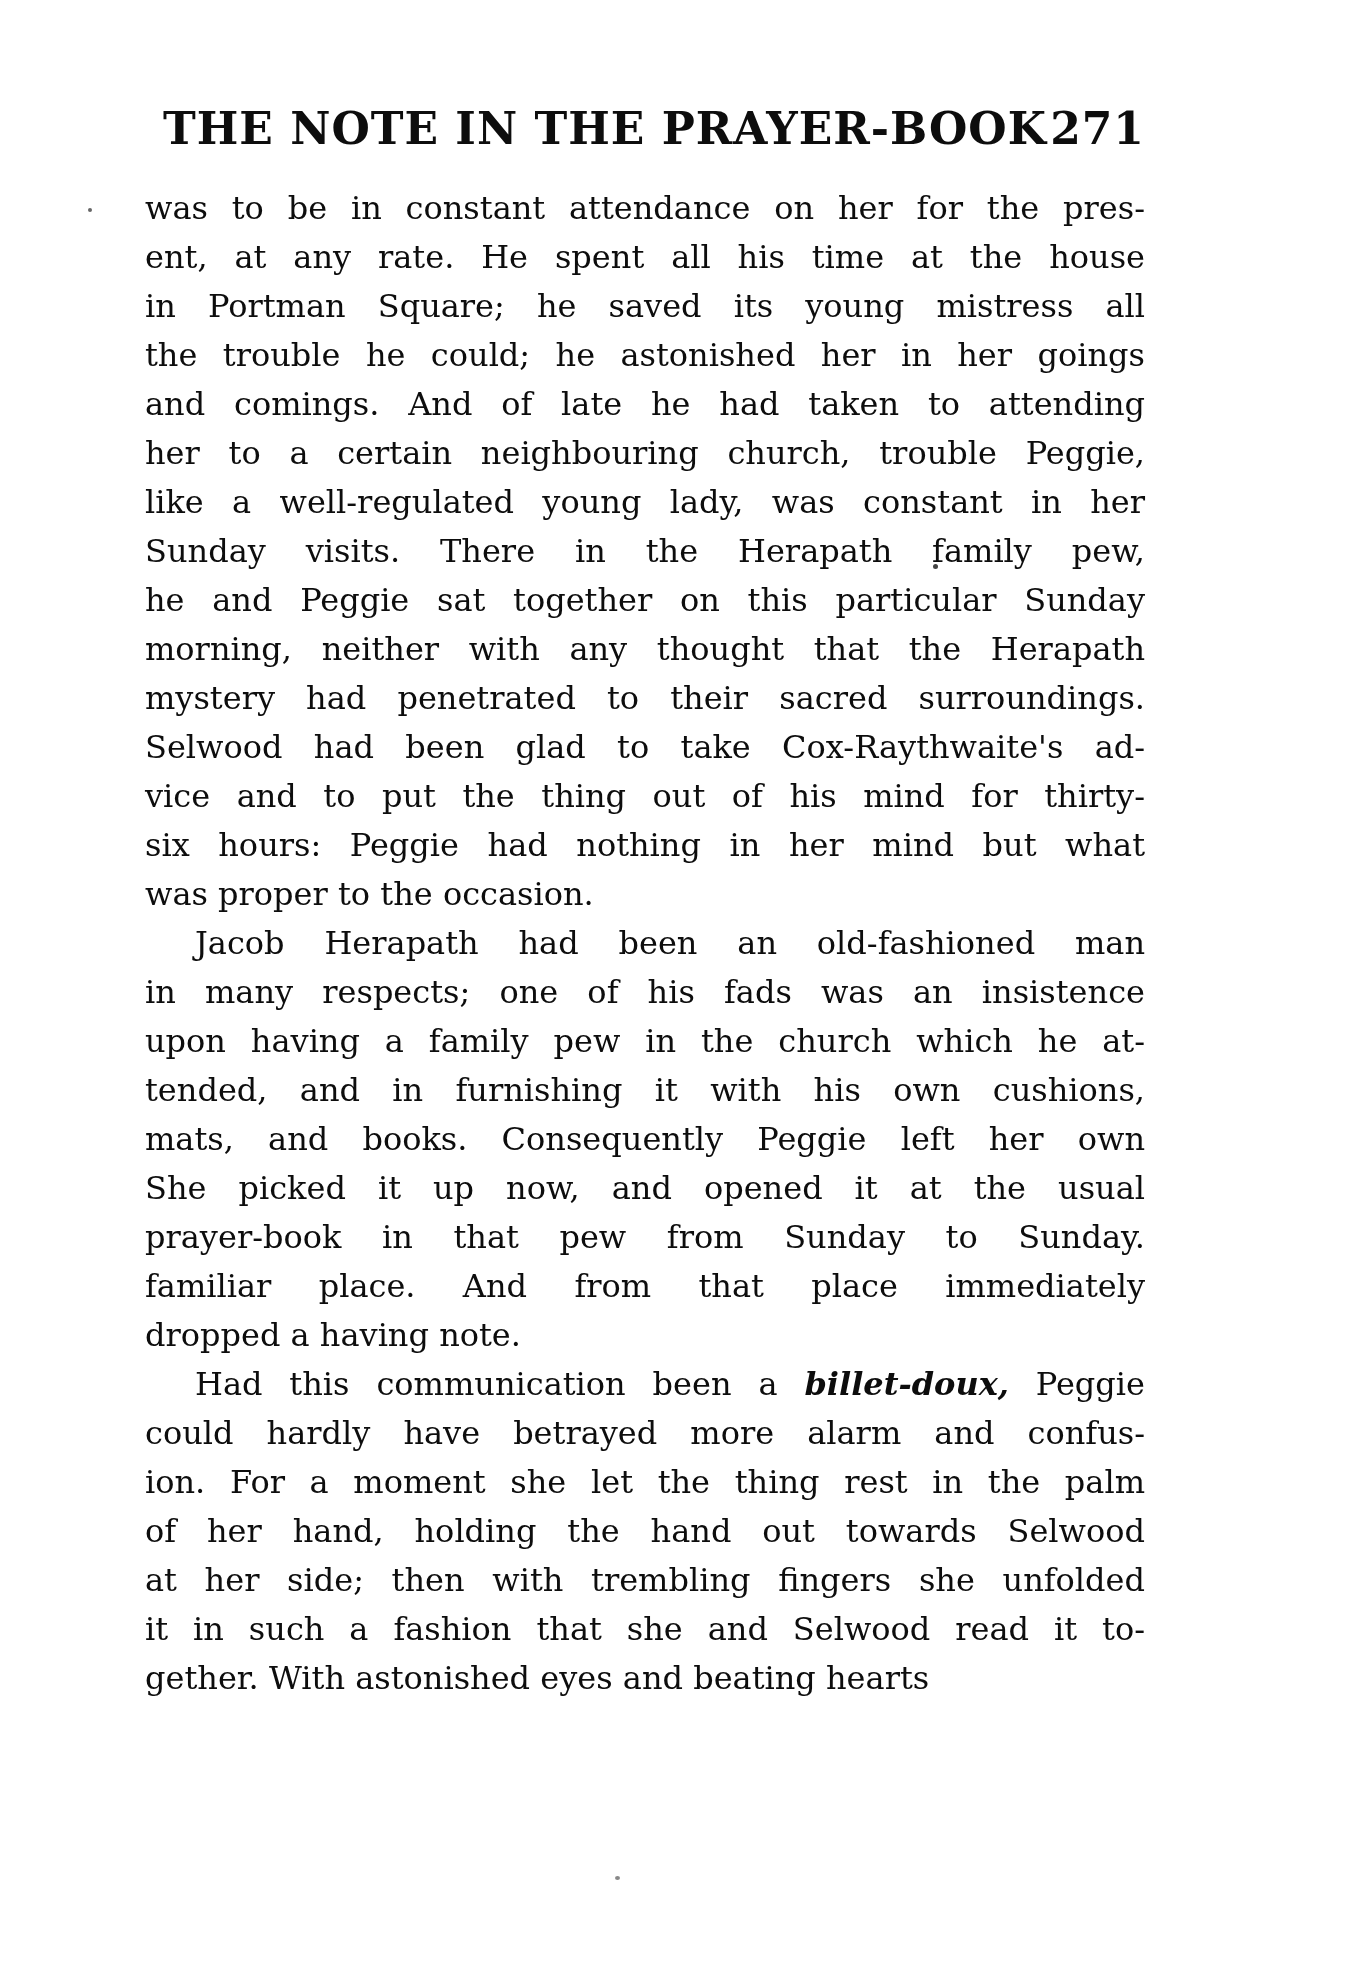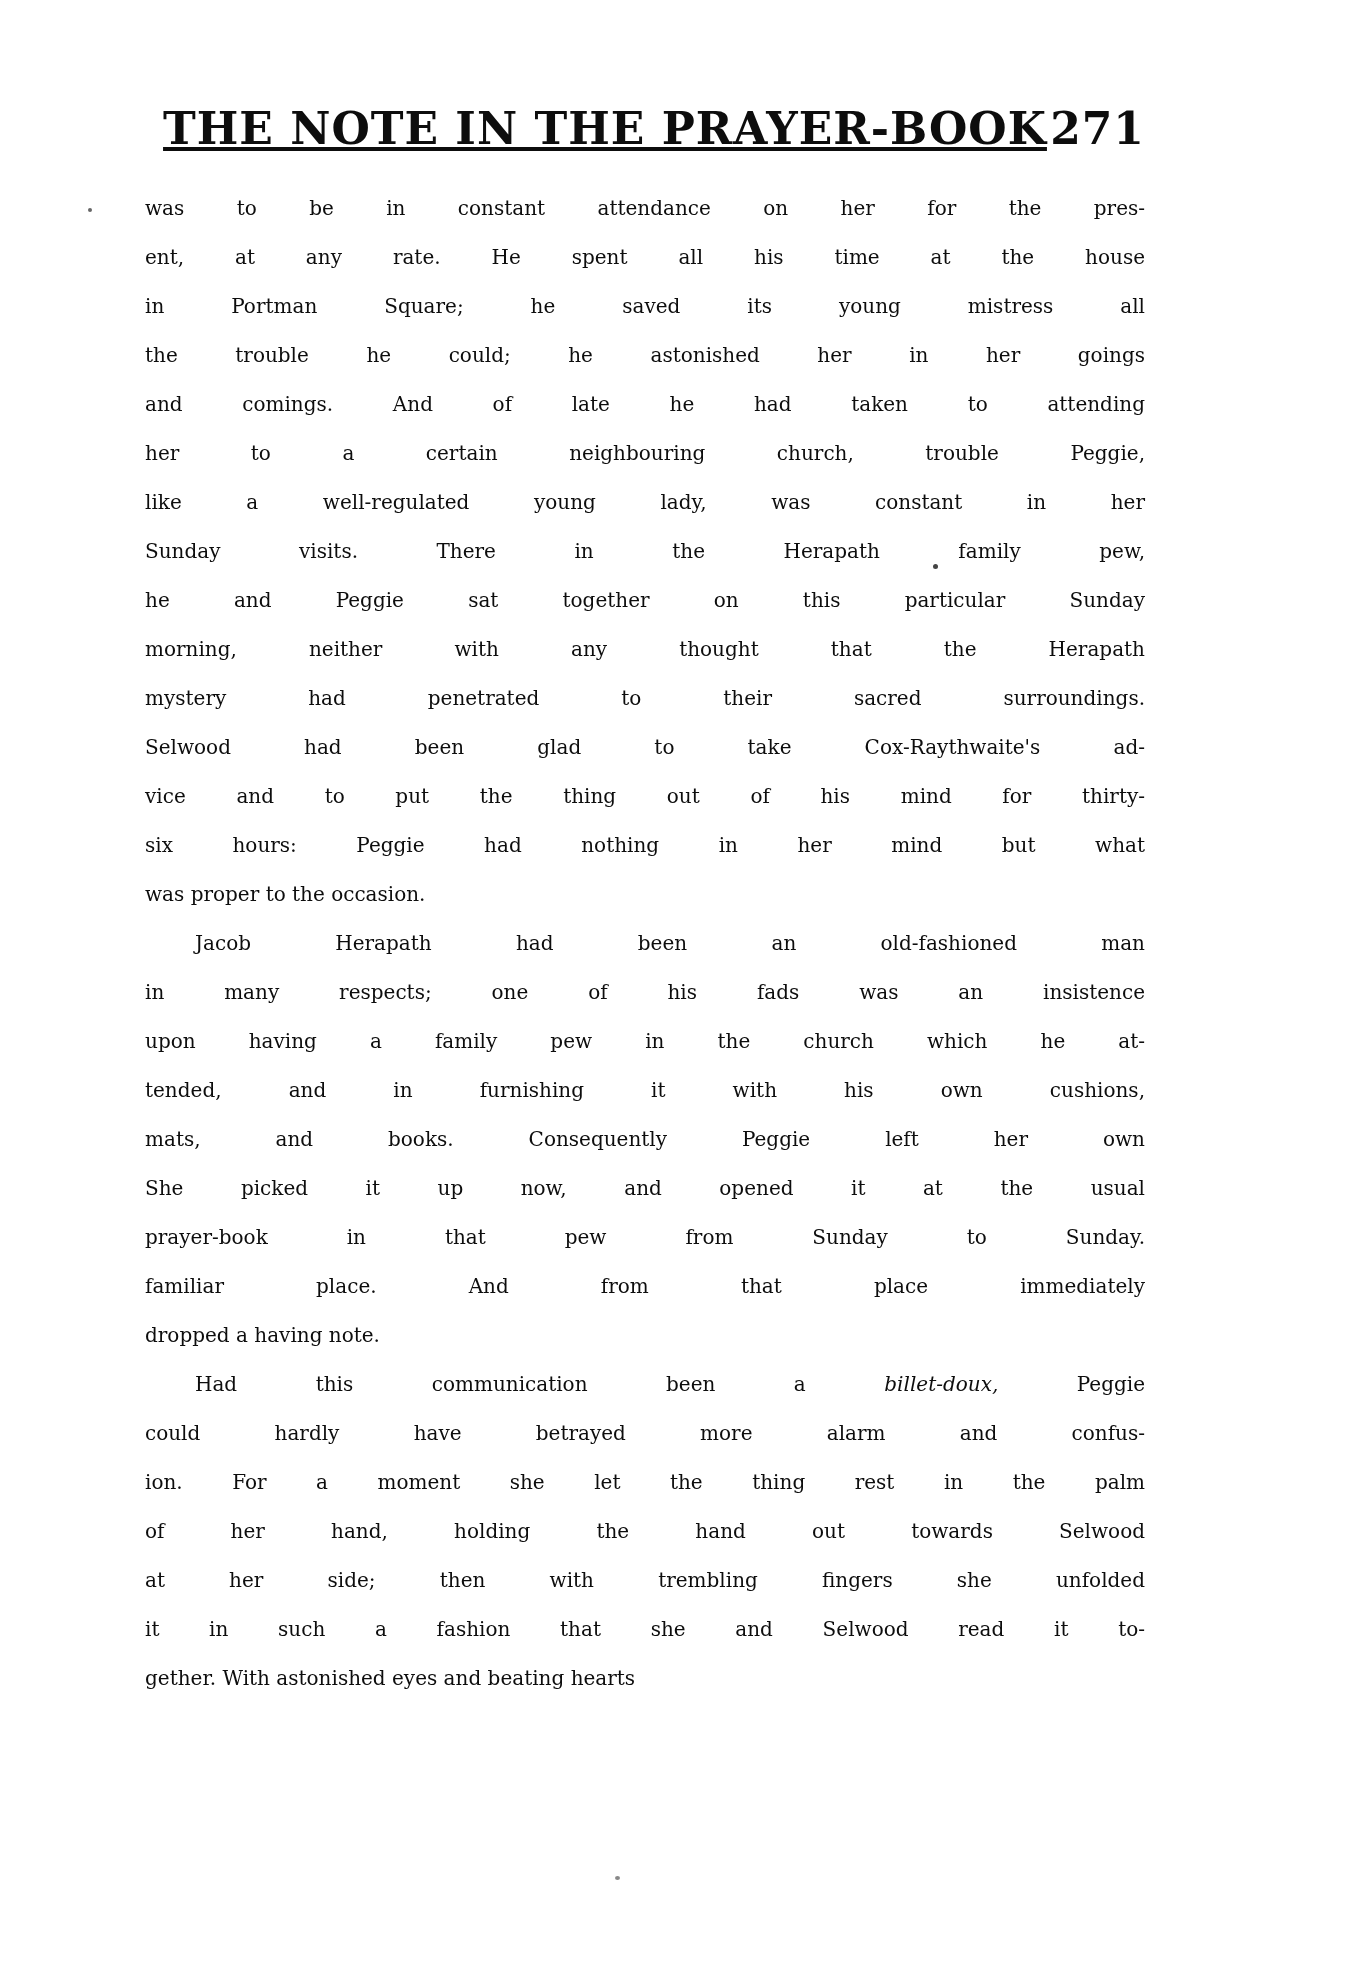--- a/index.html
+++ b/index.html
@@ -21,48 +21,47 @@
     font-weight: bold;
     font-size: 44px;
     line-height: 52px;
     white-space: nowrap;
   }
   .rh-title {
     display: block;
     text-align: center;
     letter-spacing: 1px;
     transform: translateX(-40px);
-    text-decoration: underline;
   }
   .rh-page {
     position: absolute;
     right: 0;
     top: 0;
     letter-spacing: 1px;
   }
   .text-block {
     position: absolute;
     left: 145px;
     top: 184px;
     width: 1000px;
-    font-size: 20px;
+    font-size: 32px;
     line-height: 49px;
   }
   .para { margin: 0; padding: 0; }
   .ln {
     text-align: justify;
     text-align-last: justify;
     white-space: normal;
   }
   .ln.last {
     text-align: right;
     text-align-last: left;
   }
   .ln.indent { text-indent: 50px; }
-  .ln em { font-style: italic; }
+  .ln em { font-style: italic; font-weight: bold; }
   .speck {
     position: absolute;
     border-radius: 50%;
     background: #444;
   }
   .speck.s1 { left: 933px; top: 564px; width: 5px; height: 5px; }
   .speck.s2 { left: 88px;  top: 208px; width: 4px; height: 4px; background:#666; }
   .speck.s3 { left: 615px; top: 1876px; width: 5px; height: 4px; background:#888; }
 </style>
 </head>

